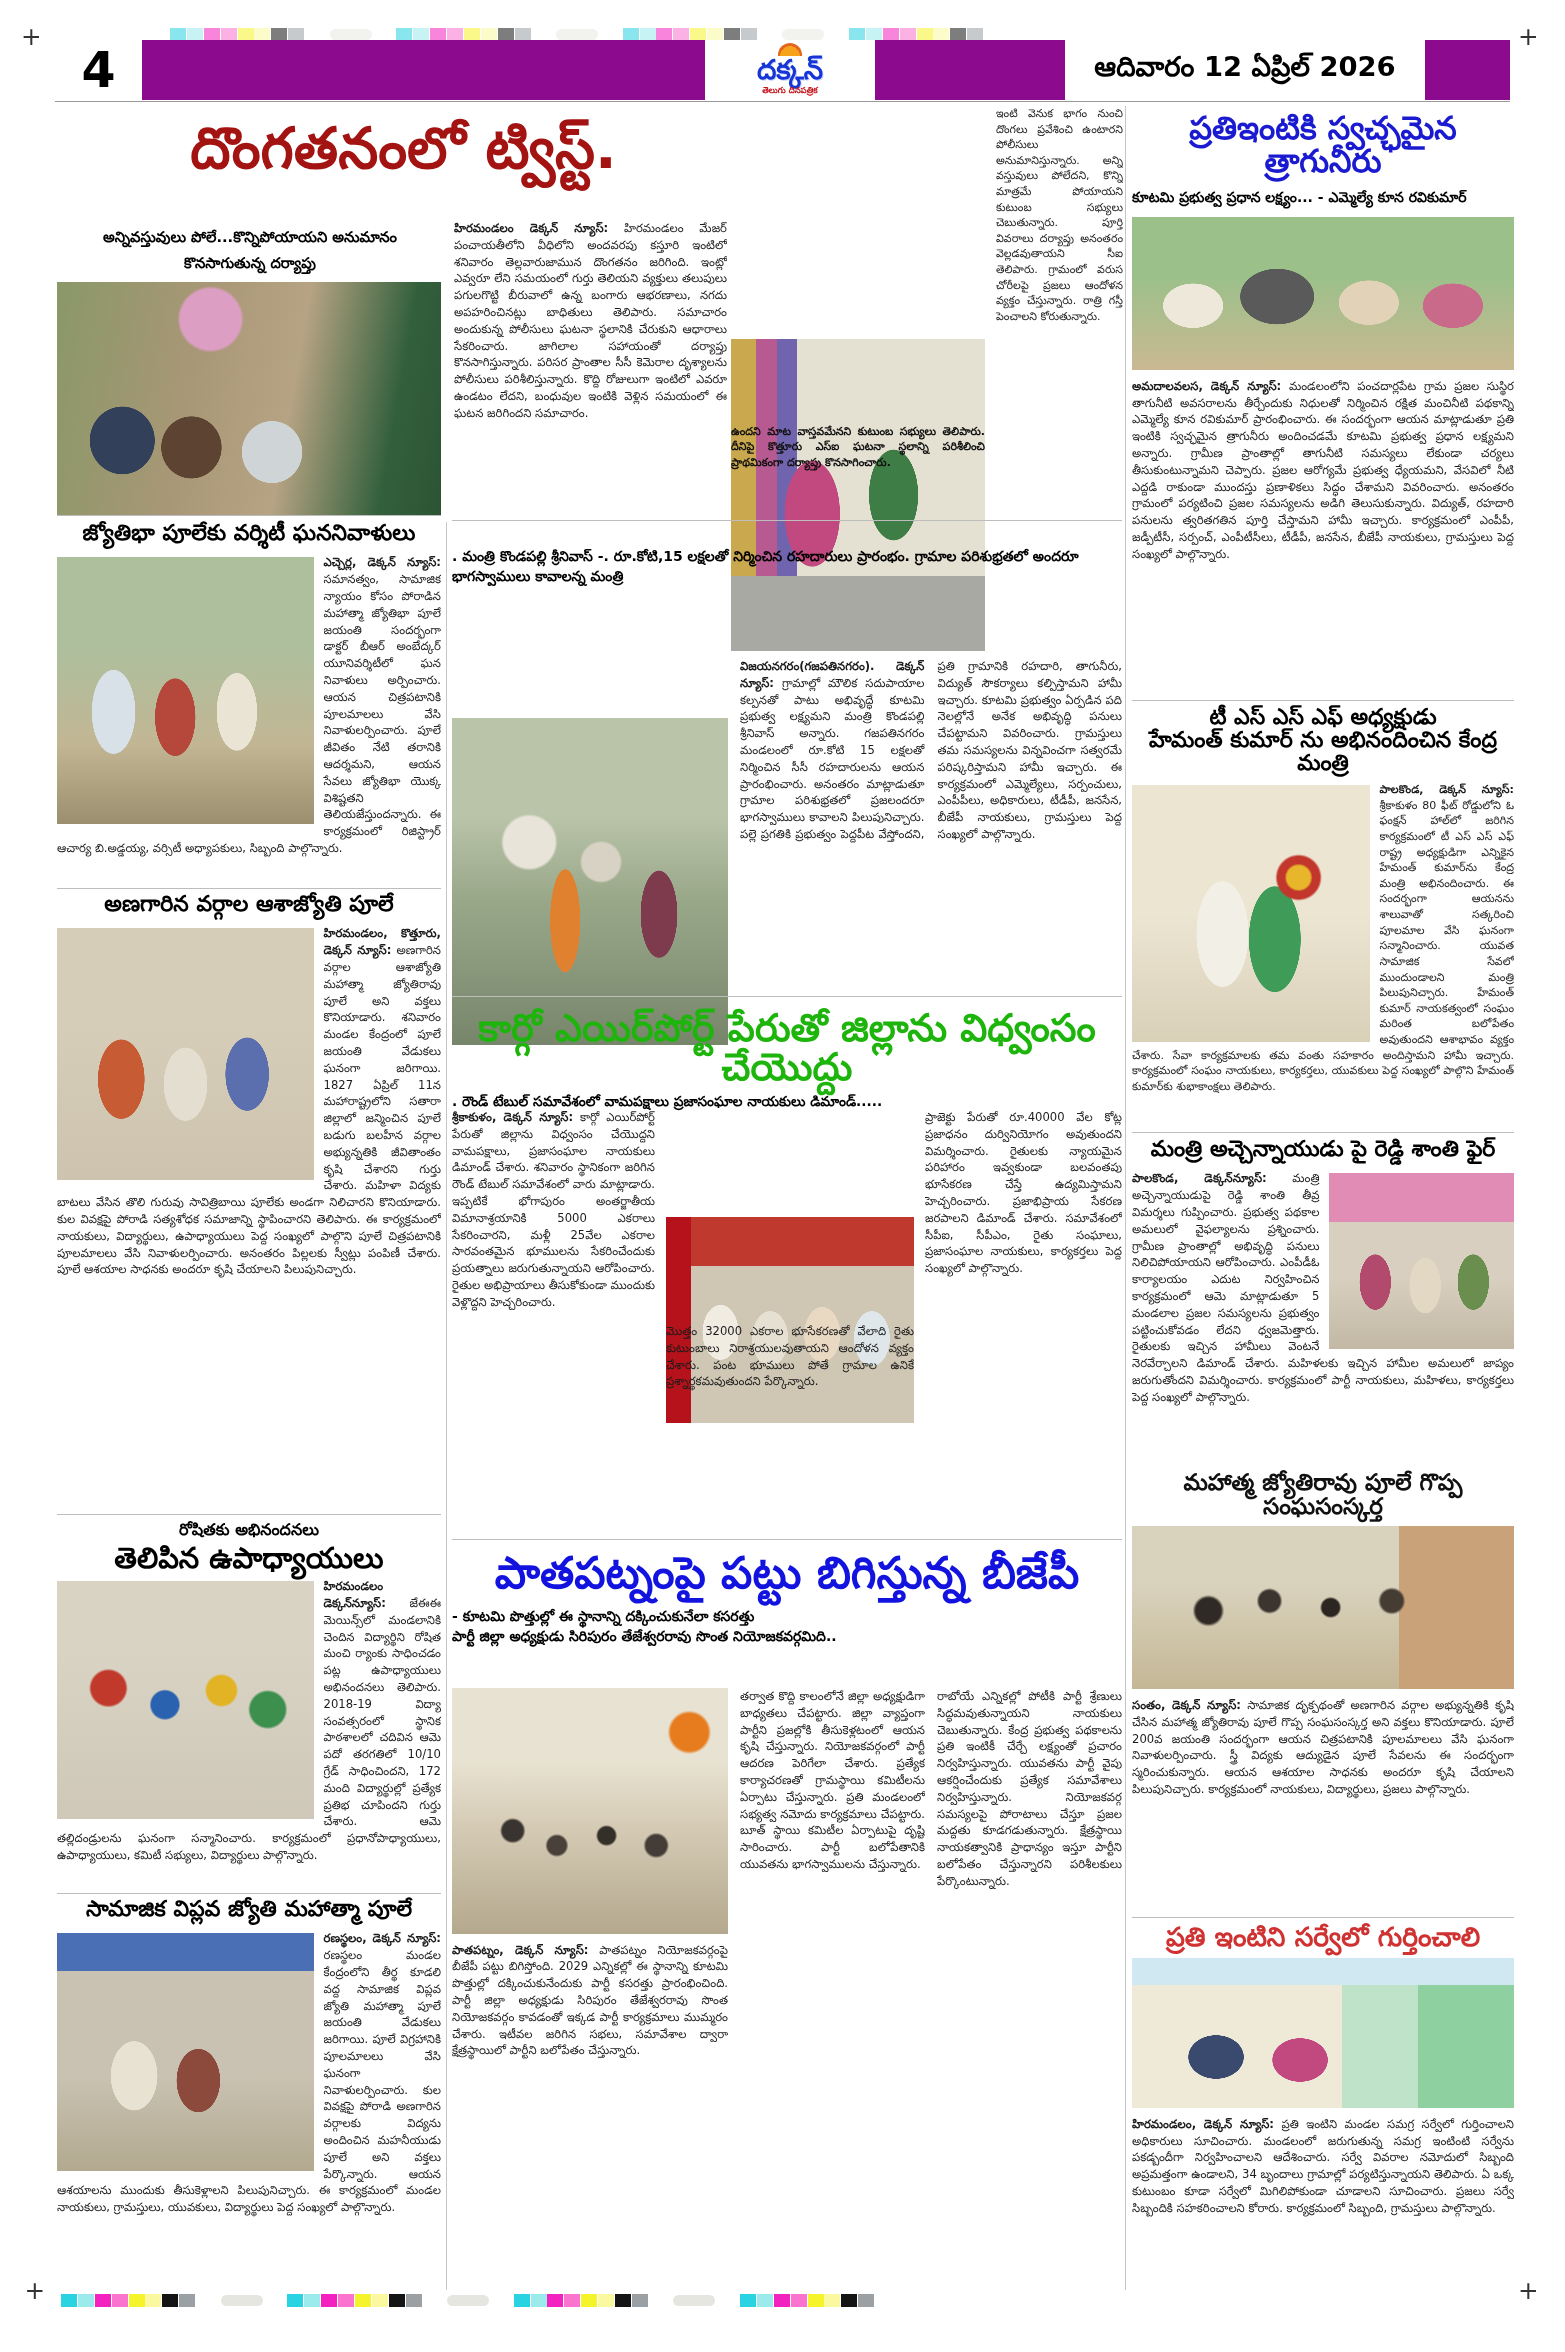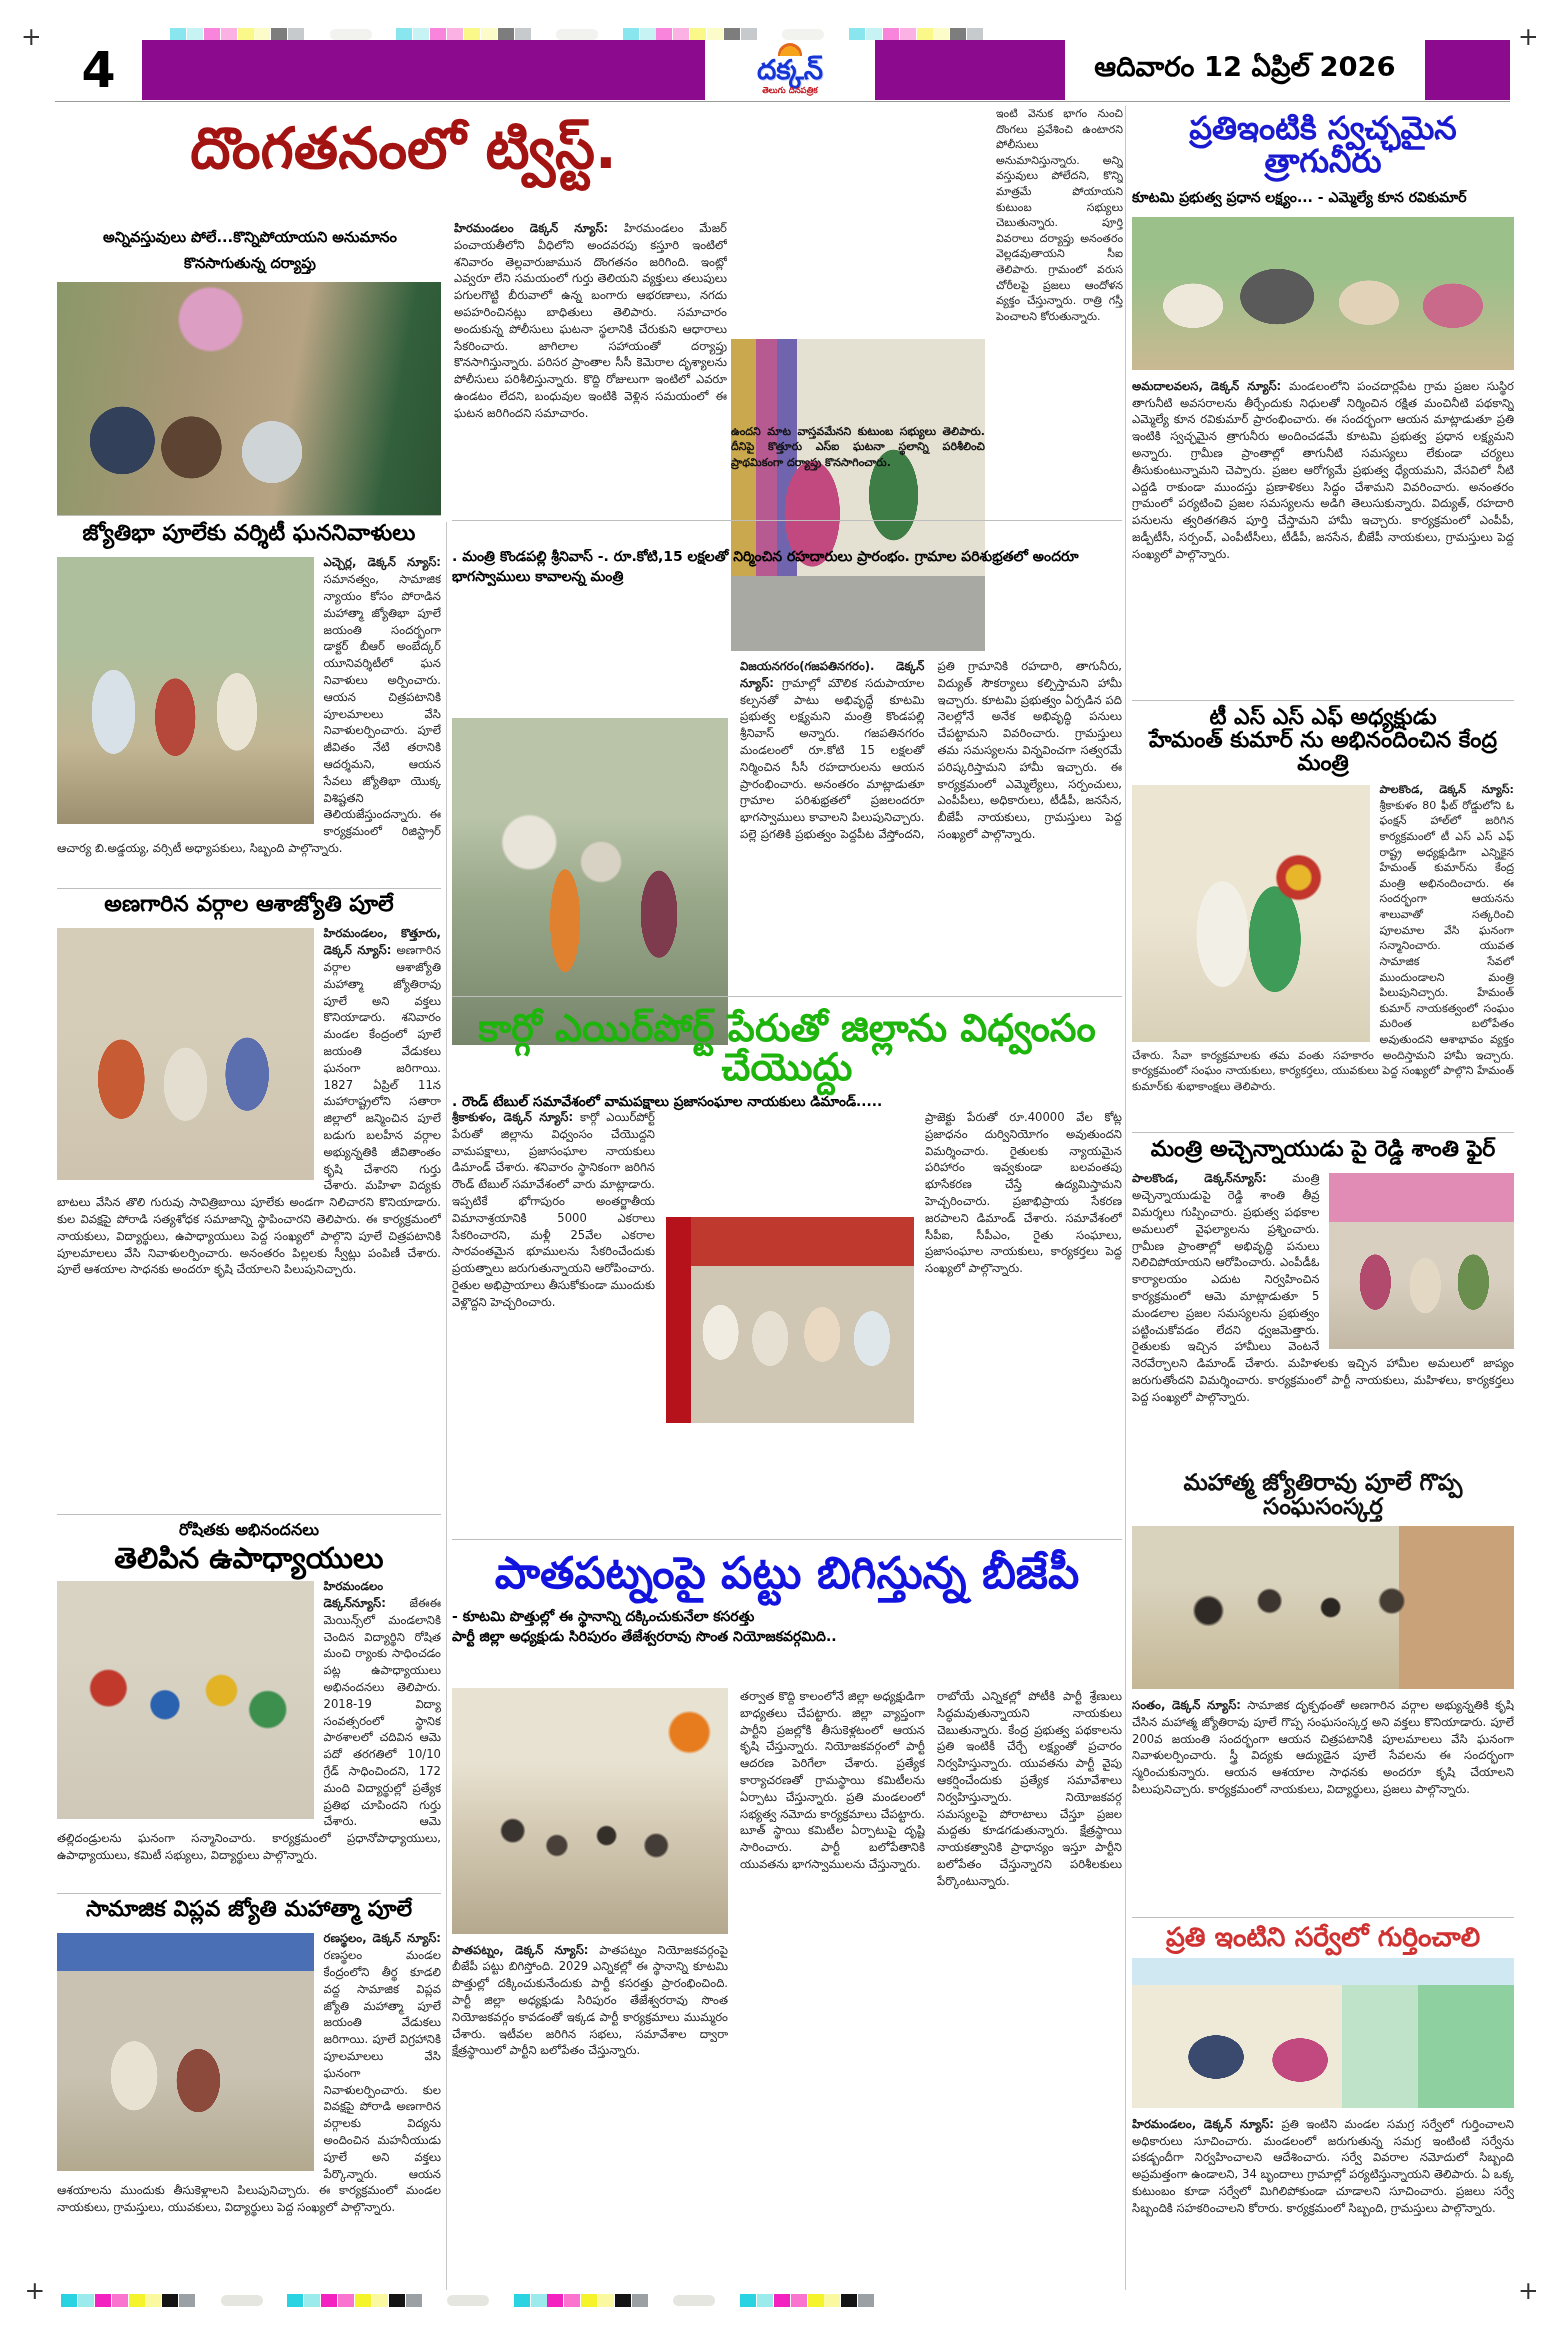--- a/index.html
+++ b/index.html
@@ -297,20 +297,21 @@
   <div class="rule-h" style="left:452px;top:996px;width:670px;"></div>
 
   <div class="abs" style="left:452px;top:1003px;width:670px;height:534px;">
     <div class="hl hl-green" style="margin-top:5.7px;">కార్గో ఎయిర్‌పోర్ట్ పేరుతో జిల్లాను విధ్వంసం చేయొద్దు</div>
     <div class="subhead" style="margin-top:4px;font-size:13.7px;">. రౌండ్ టేబుల్ సమావేశంలో వామపక్షాలు ప్రజాసంఘాల నాయకులు డిమాండ్.....</div>
     <div class="abs body-text" style="left:0;top:106px;width:203px;height:424px;">
       <span class="dateline">శ్రీకాకుళం, డెక్కన్ న్యూస్:</span>
       <span>కార్గో ఎయిర్‌పోర్ట్ పేరుతో జిల్లాను విధ్వంసం చేయొద్దని వామపక్షాలు, ప్రజాసంఘాల నాయకులు డిమాండ్ చేశారు. శనివారం స్థానికంగా జరిగిన రౌండ్ టేబుల్ సమావేశంలో వారు మాట్లాడారు. ఇప్పటికే భోగాపురం అంతర్జాతీయ విమానాశ్రయానికి 5000 ఎకరాలు సేకరించారని, మళ్లీ 25వేల ఎకరాల సారవంతమైన భూములను సేకరించేందుకు ప్రయత్నాలు జరుగుతున్నాయని ఆరోపించారు. రైతుల అభిప్రాయాలు తీసుకోకుండా ముందుకు వెళ్లొద్దని హెచ్చరించారు.</span>
     </div>
     <div class="abs photo ph-cargo" style="left:214px;top:106px;width:248px;height:206px;"></div>
+    <div class="abs body-text" style="left:214px;top:320px;width:248px;height:210px;">మొత్తం 32000 ఎకరాల భూసేకరణతో వేలాది రైతు కుటుంబాలు నిరాశ్రయులవుతాయని ఆందోళన వ్యక్తం చేశారు. పంట భూములు పోతే గ్రామాల ఉనికే ప్రశ్నార్థకమవుతుందని పేర్కొన్నారు.</div>
     <div class="abs body-text" style="left:473px;top:106px;width:197px;height:424px;">ప్రాజెక్టు పేరుతో రూ.40000 వేల కోట్ల ప్రజాధనం దుర్వినియోగం అవుతుందని విమర్శించారు. రైతులకు న్యాయమైన పరిహారం ఇవ్వకుండా బలవంతపు భూసేకరణ చేస్తే ఉద్యమిస్తామని హెచ్చరించారు. ప్రజాభిప్రాయ సేకరణ జరపాలని డిమాండ్ చేశారు. సమావేశంలో సీపీఐ, సీపీఎం, రైతు సంఘాలు, ప్రజాసంఘాల నాయకులు, కార్యకర్తలు పెద్ద సంఖ్యలో పాల్గొన్నారు.</div>
   </div>
   <div class="rule-h" style="left:452px;top:1539px;width:670px;"></div>
 
   <div class="abs" style="left:452px;top:1546px;width:670px;height:744px;">
     <div class="hl hl-blue-big" style="margin-top:3.8px;">పాతపట్నంపై పట్టు బిగిస్తున్న బీజేపీ</div>
     <div class="subhead" style="margin-top:11.4px;">- కూటమి పొత్తుల్లో ఈ స్థానాన్ని దక్కించుకునేలా కసరత్తు</div>
     <div class="subhead">పార్టీ జిల్లా అధ్యక్షుడు సిరిపురం తేజేశ్వరరావు సొంత నియోజకవర్గమిది..</div>
     <div class="abs" style="left:0;top:142px;width:276px;height:602px;">
       <div class="photo ph-bjp" style="width:276px;height:246px;"></div>

